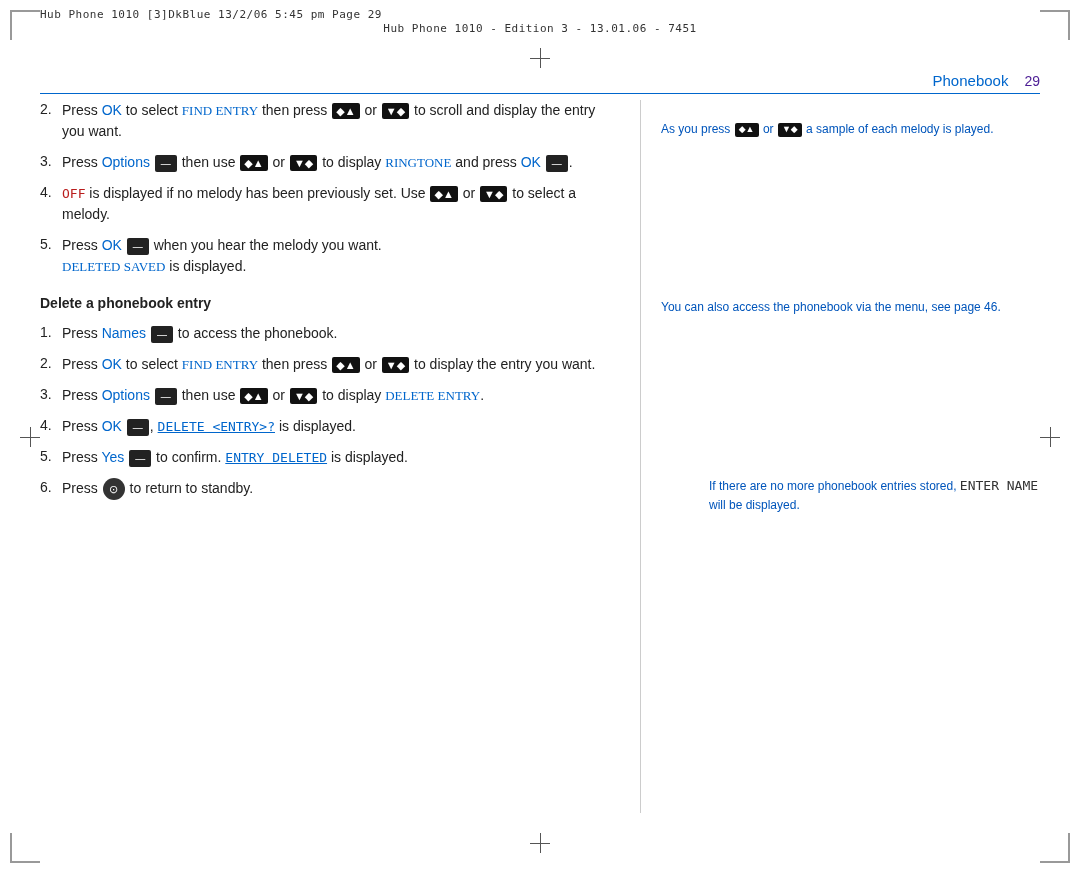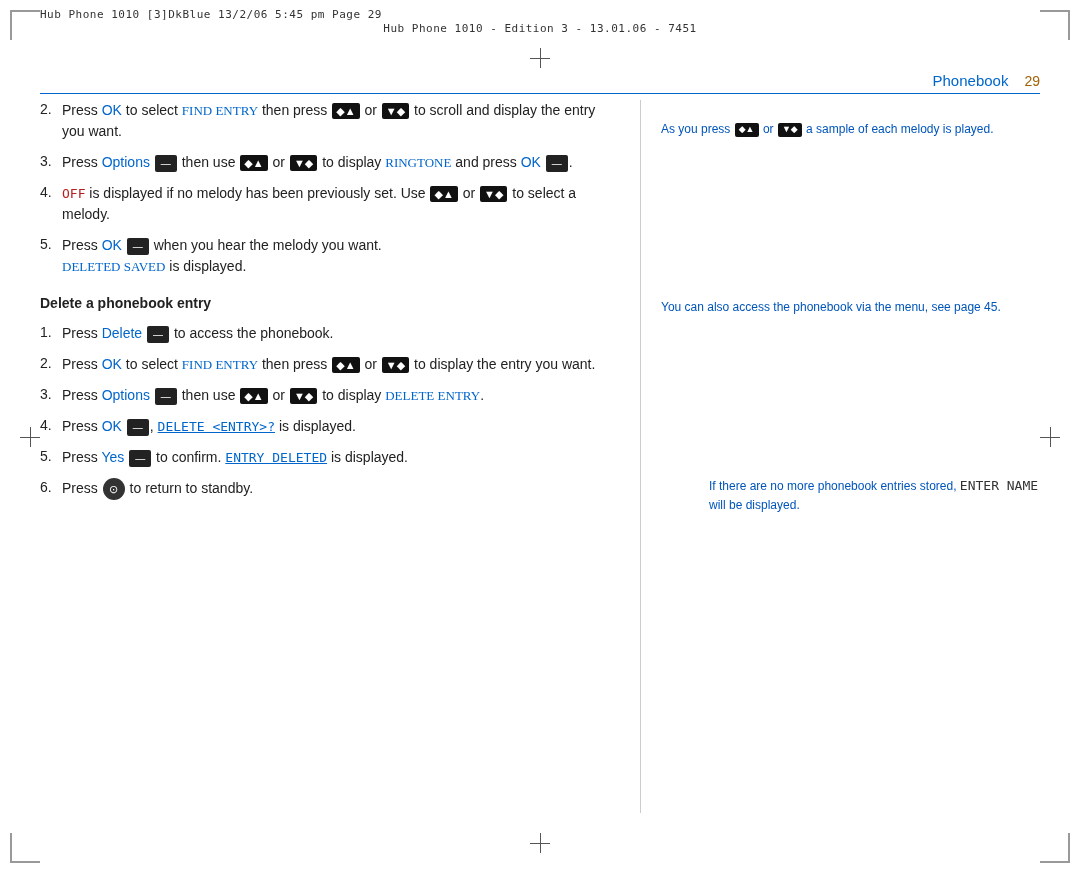--- a/index.html
+++ b/index.html
@@ -84,21 +84,21 @@
       padding-bottom: 4px;
     }
     .page-title-text {
       color: #0066cc;
       font-size: 15px;
       font-weight: normal;
     }
     .page-number {
       margin-left: 16px;
       font-size: 14px;
-      color: #a16207;
+      color: #4c1d95;
     }
 
     
     .content-area {
       position: absolute;
       top: 100px;
       left: 40px;
       right: 40px;
       bottom: 60px;
       display: flex;
@@ -297,21 +297,21 @@
       </li>
     </ol>
 
     <div class="section-heading">Delete a phonebook entry</div>
 
     <ol class="step-list" style="list-style:none;">
 
       <li class="step-item">
         <span class="step-num">1.</span>
         <span class="step-content">
-          Press <span class="blue-bold">Delete</span>
+          Press <span class="blue-bold">Names</span>
           <span class="nav-btn">—</span>
           to access the phonebook.
         </span>
       </li>
 
       <li class="step-item">
         <span class="step-num">2.</span>
         <span class="step-content">
           Press <span class="blue-bold">OK</span>
           to select <span class="mono-blue">FIND ENTRY</span>
@@ -375,21 +375,21 @@
 
     <div class="side-note" style="margin-top: 20px;">
       As you press
       <span class="btn-icon" style="font-size:9px;">◆▲</span>
       or
       <span class="btn-icon" style="font-size:9px;">▼◆</span>
       a sample of each melody is played.
     </div>
 
     <div class="side-note" style="margin-top: 160px;">
-      <span>You can also access the phonebook via the menu, see page 45.</span>
+      <span>You can also access the phonebook via the menu, see page 46.</span>
     </div>
 
     <div class="side-note" style="margin-top: 160px; margin-left: 48px;">
       If there are no more phonebook entries stored,
       <span class="mono-black" style="color:#333;">ENTER NAME</span>
       will be displayed.
     </div>
 
   </div>
 

